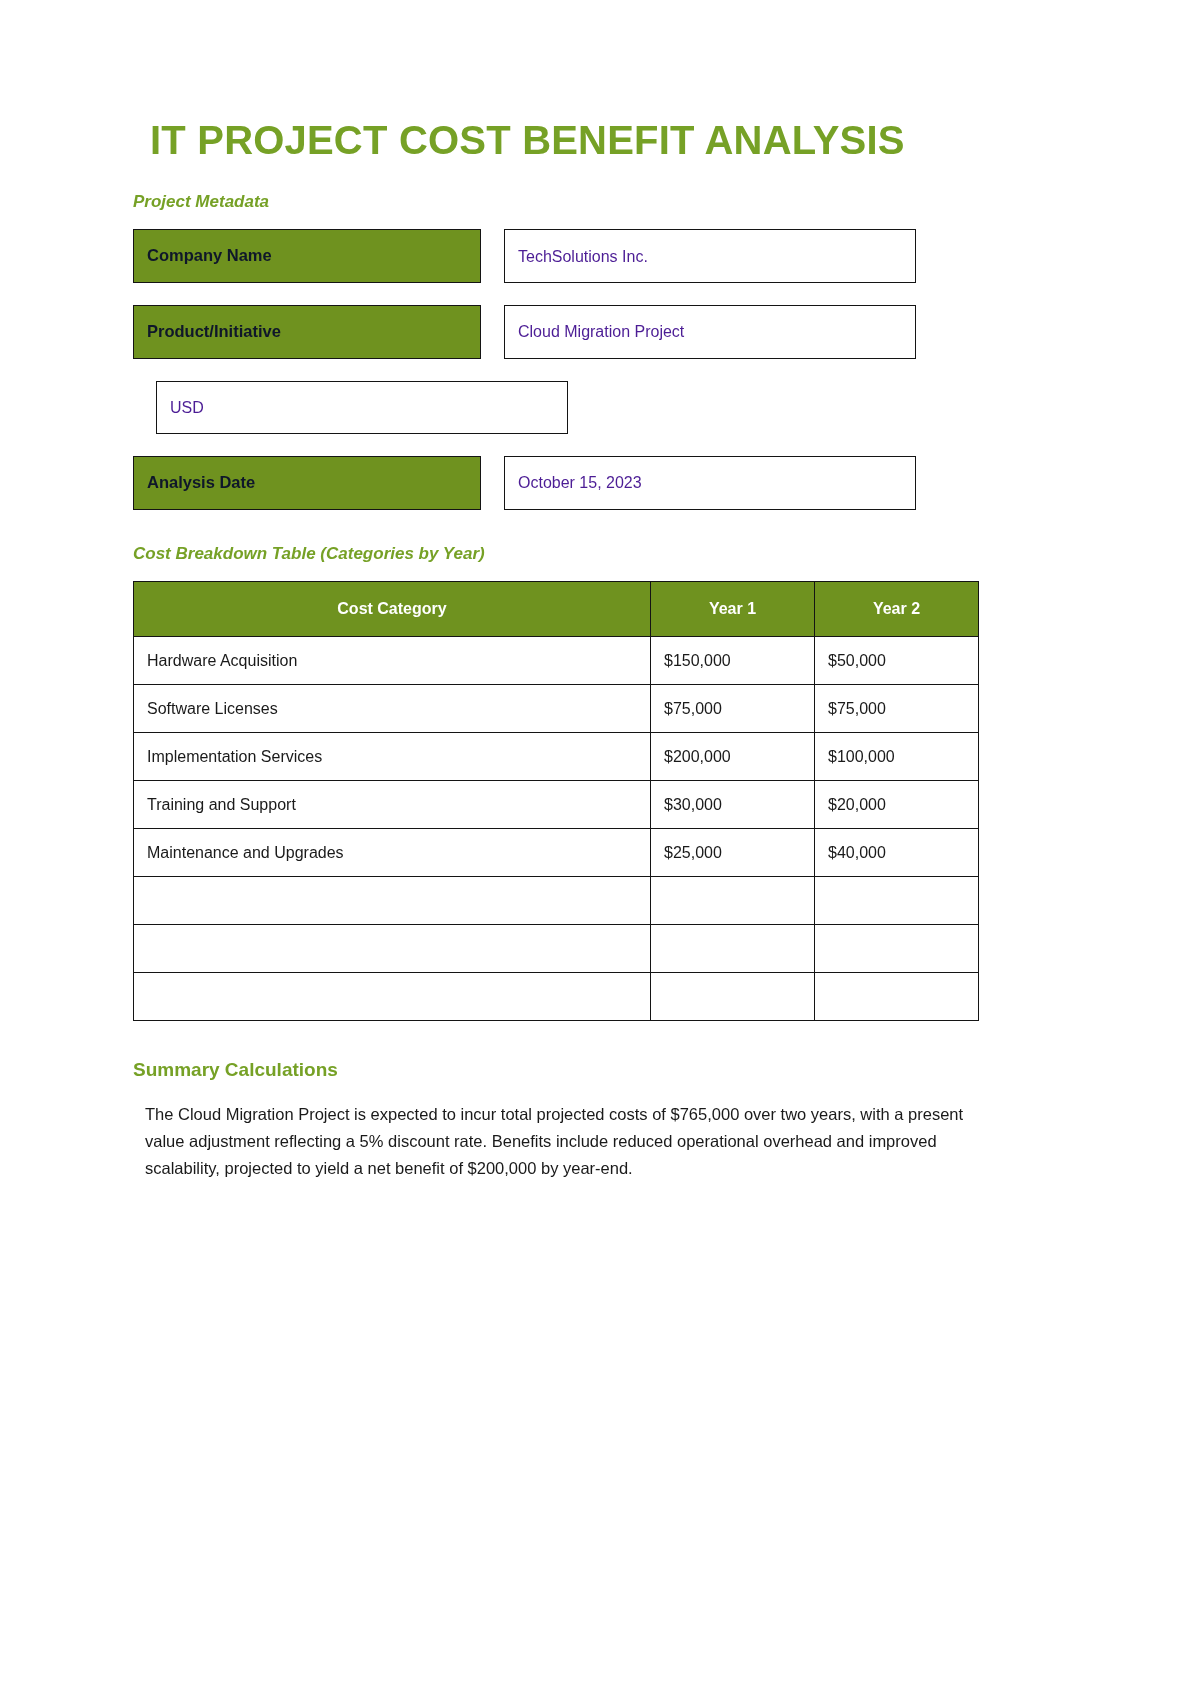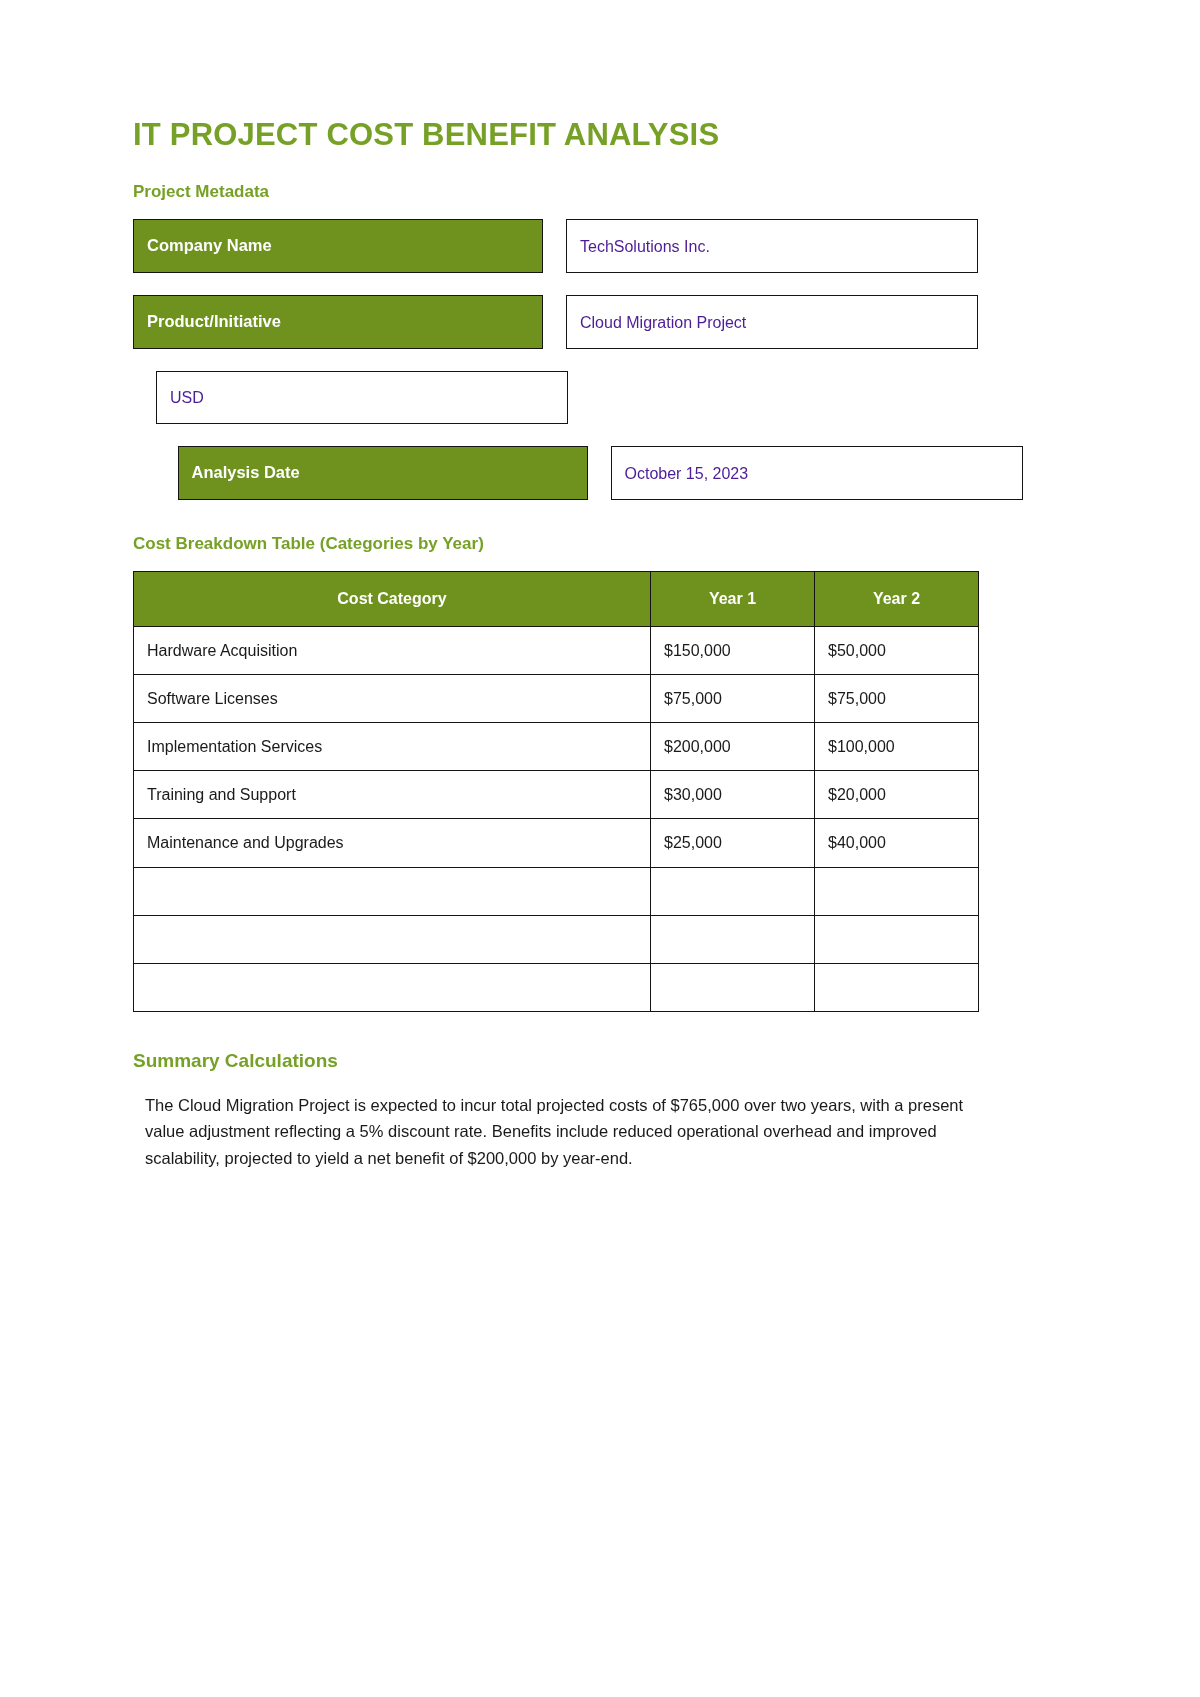--- a/index.html
+++ b/index.html
@@ -15,46 +15,47 @@
     -webkit-font-smoothing: antialiased;
   }
   .page {
     width: 1200px;
     height: 1697px;
     box-sizing: border-box;
     padding: 118px 133px 0 133px;
     position: relative;
   }
   .doc-title {
-    font-size: 31px;
+    font-size: 40px;
     font-weight: bold;
     color: #76a126;
     letter-spacing: 0.2px;
-    margin: 0 0 30px 0;
+    margin: 0 0 30px 17px;
     line-height: 1.1;
   }
   .section-heading {
     font-size: 17px;
     font-weight: bold;
     color: #76a126;
     margin: 0 0 17px 0;
     line-height: 1.2;
+    font-style: italic;
   }
   .meta-row {
     display: flex;
     align-items: stretch;
     margin-bottom: 22px;
   }
-  .meta-row:last-child { margin-bottom: 4px; justify-content: center; }
+  .meta-row:last-child { margin-bottom: 4px; }
   .meta-label {
-    width: 410px;
+    width: 348px;
     box-sizing: border-box;
     background: #6f921f;
     border: 1.6px solid #141414;
-    color: #ffffff;
+    color: #0f172a;
     font-weight: bold;
     font-size: 16.5px;
     padding: 16px 13px;
     display: flex;
     align-items: center;
     line-height: 1.2;
   }
   .meta-gap { width: 23px; flex: 0 0 23px; }
   .meta-value {
     width: 412px;

